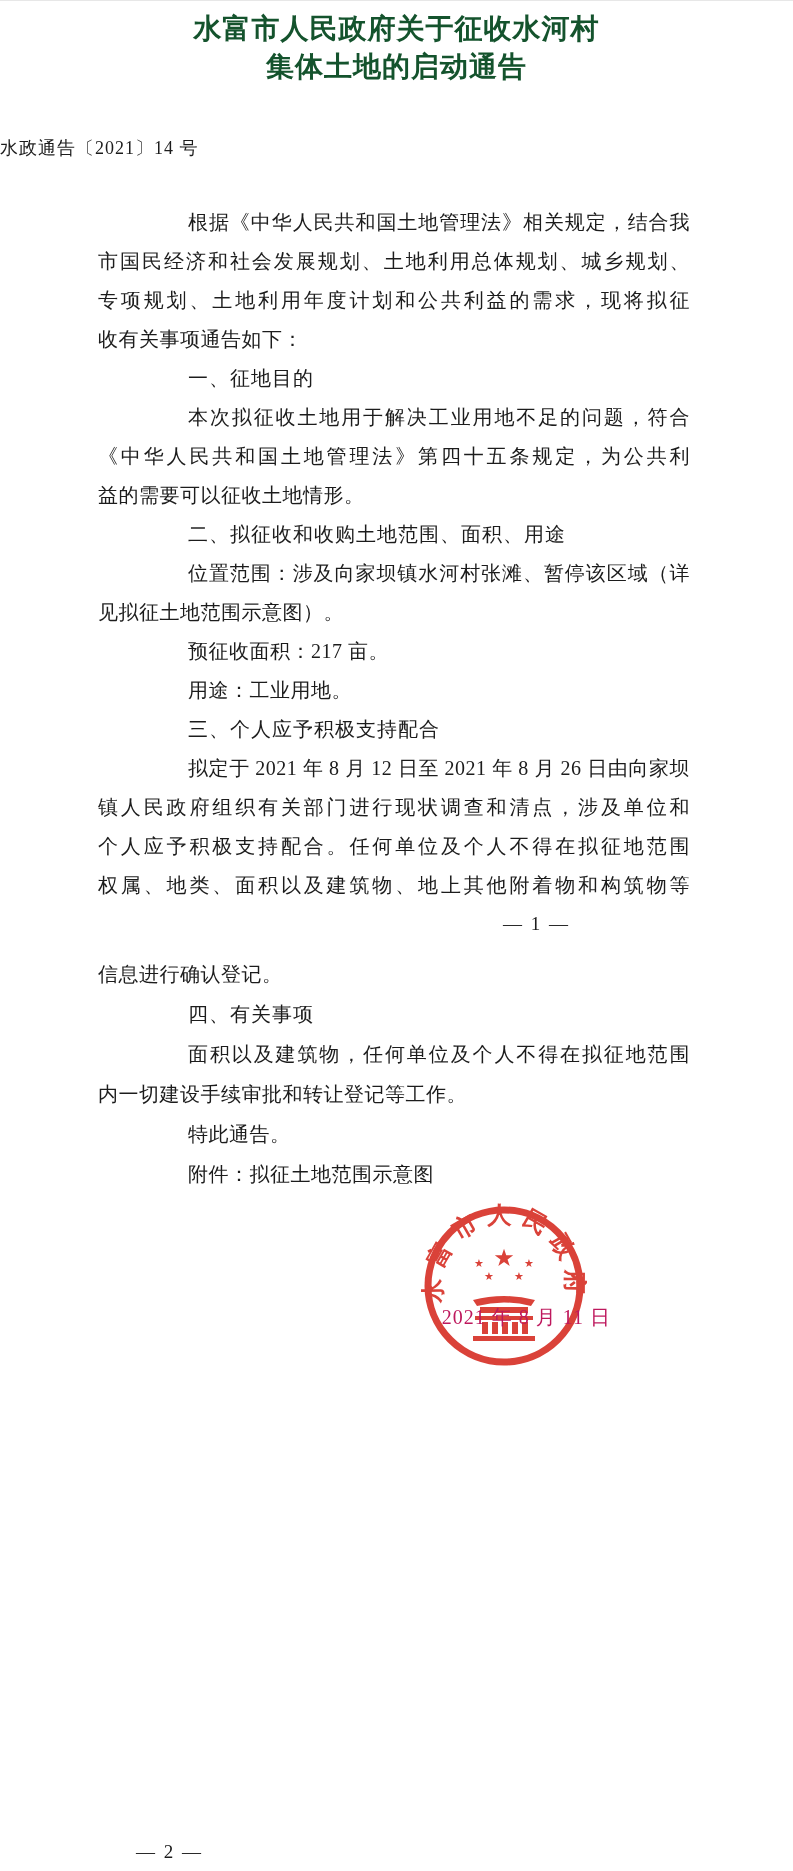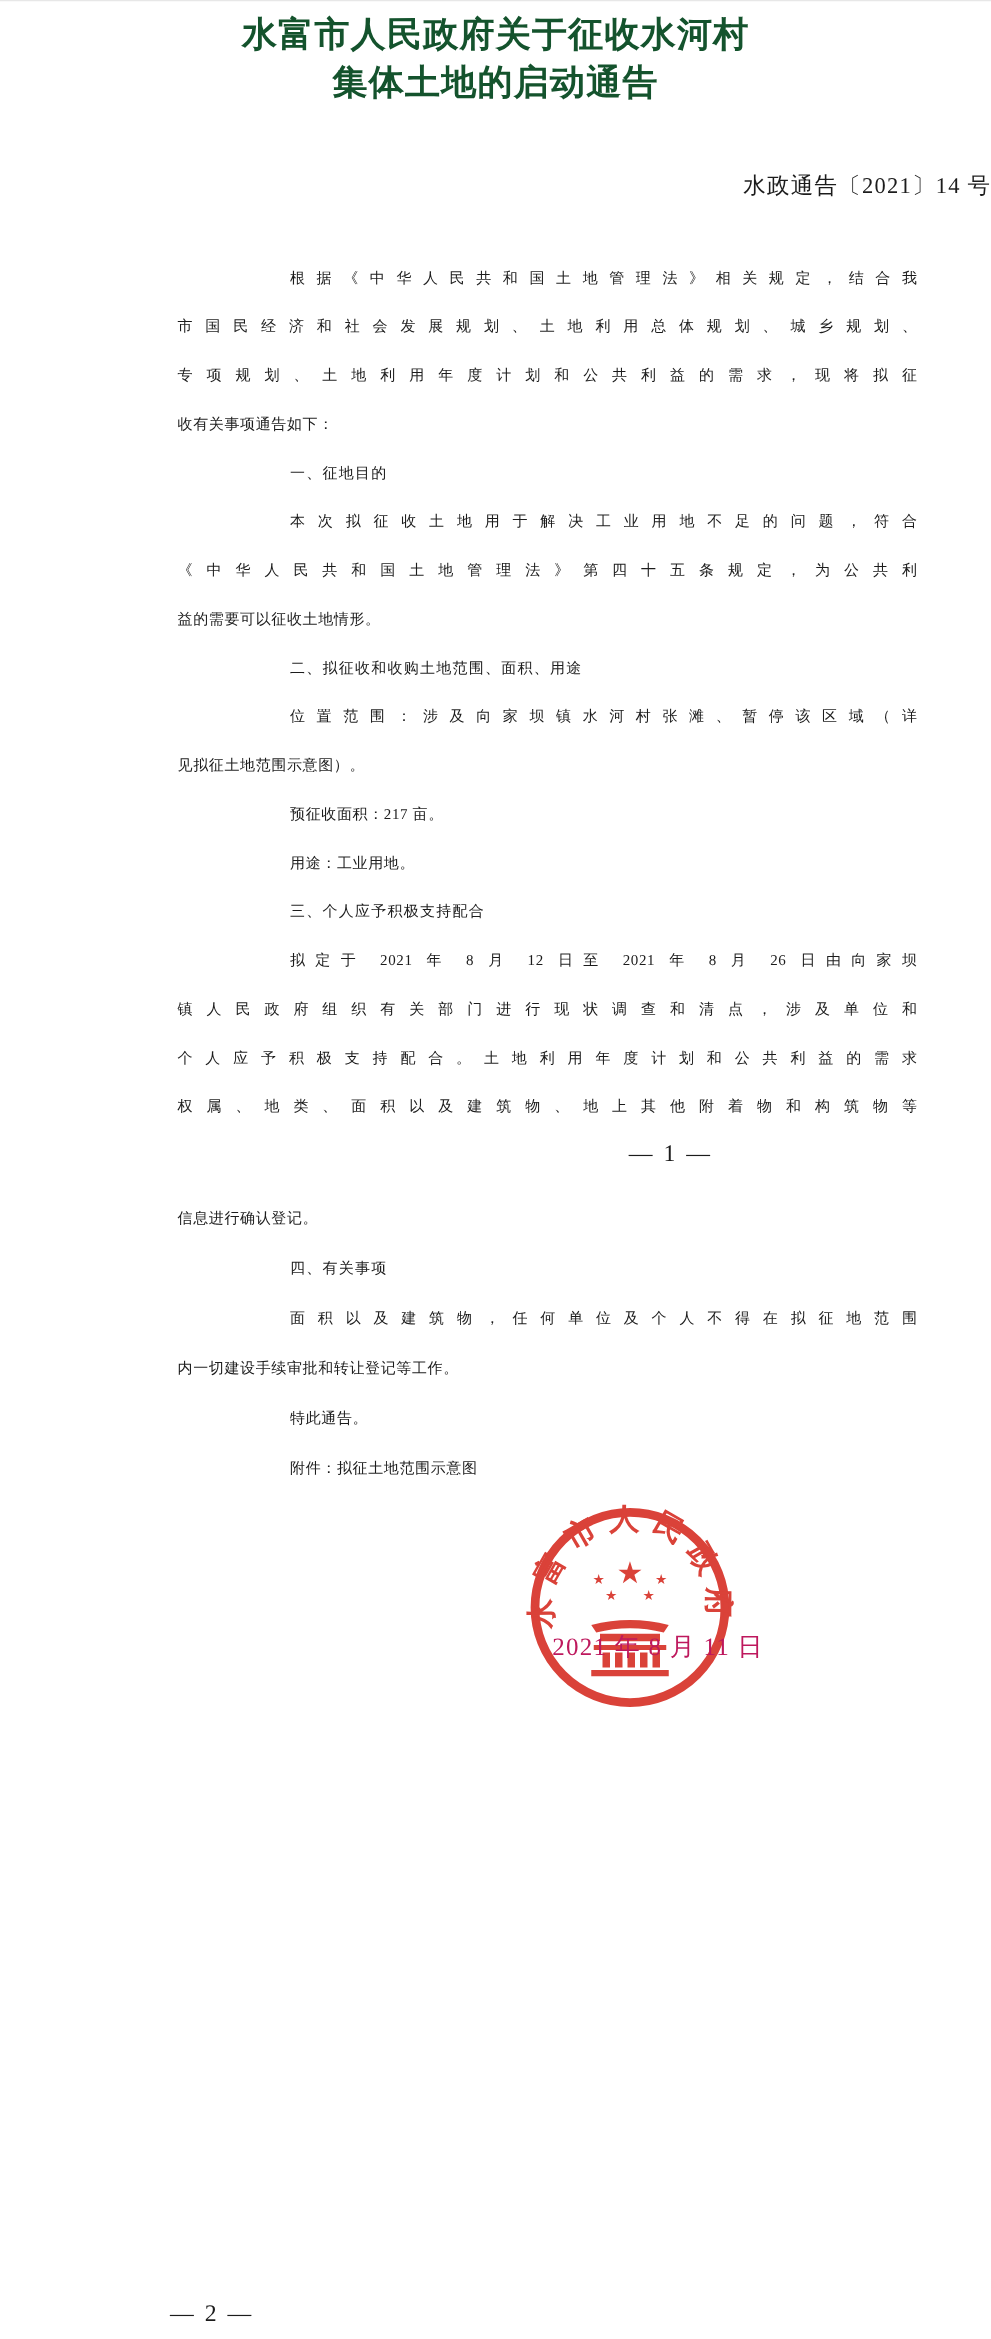--- a/index.html
+++ b/index.html
@@ -16,30 +16,28 @@
     position:absolute;top:9px;left:0;right:0;
     text-align:center;
     font-weight:bold;
     font-size:28px;
     line-height:38px;
     letter-spacing:1px;
     color:#14532d;
   }
   .docnum{
     position:absolute;top:135px;left:0;right:0;
-    text-align:right;
+    text-align:left;
     font-size:18px;
     letter-spacing:1px;
-    margin-left:19px;
   }
   .body{
     position:absolute;left:98px;width:592px;
-    font-size:12px;
+    font-size:20px;
     letter-spacing:0.5px;
-    margin-left:44px;
   }
   .p1{top:202px;line-height:39px;}
   .p2{top:953px;line-height:40px;}
   .ln{line-height:inherit;white-space:normal;}
   .ln.heading{
     font-family:"Liberation Sans","DejaVu Sans",sans-serif;
     font-weight:normal;
     text-indent:90px;
     letter-spacing:1px;
   }
@@ -90,21 +88,21 @@
       <div class="ln justify">《中华人民共和国土地管理法》第四十五条规定，为公共利</div>
       <div class="ln left">益的需要可以征收土地情形。</div>
       <div class="ln heading">二、拟征收和收购土地范围、面积、用途</div>
       <div class="ln first-justify">位置范围：涉及向家坝镇水河村张滩、暂停该区域（详</div>
       <div class="ln left">见拟征土地范围示意图）。</div>
       <div class="ln first-left">预征收面积：217 亩。</div>
       <div class="ln first-left">用途：工业用地。</div>
       <div class="ln heading">三、个人应予积极支持配合</div>
       <div class="ln first-justify">拟定于 2021 年 8 月 12 日至 2021 年 8 月 26 日由向家坝</div>
       <div class="ln justify">镇人民政府组织有关部门进行现状调查和清点，涉及单位和</div>
-      <div class="ln justify">个人应予积极支持配合。土地利用年度计划和公共利益的需求</div>
+      <div class="ln justify">个人应予积极支持配合。任何单位及个人不得在拟征地范围</div>
       <div class="ln justify">权属、地类、面积以及建筑物、地上其他附着物和构筑物等</div>
     </div>
 
   <div class="pagenum pn1">— 1 —</div>
 
   <div class="body p2">
       <div class="ln left">信息进行确认登记。</div>
       <div class="ln heading">四、有关事项</div>
       <div class="ln first-justify">面积以及建筑物，任何单位及个人不得在拟征地范围</div>
       <div class="ln left">内一切建设手续审批和转让登记等工作。</div>

